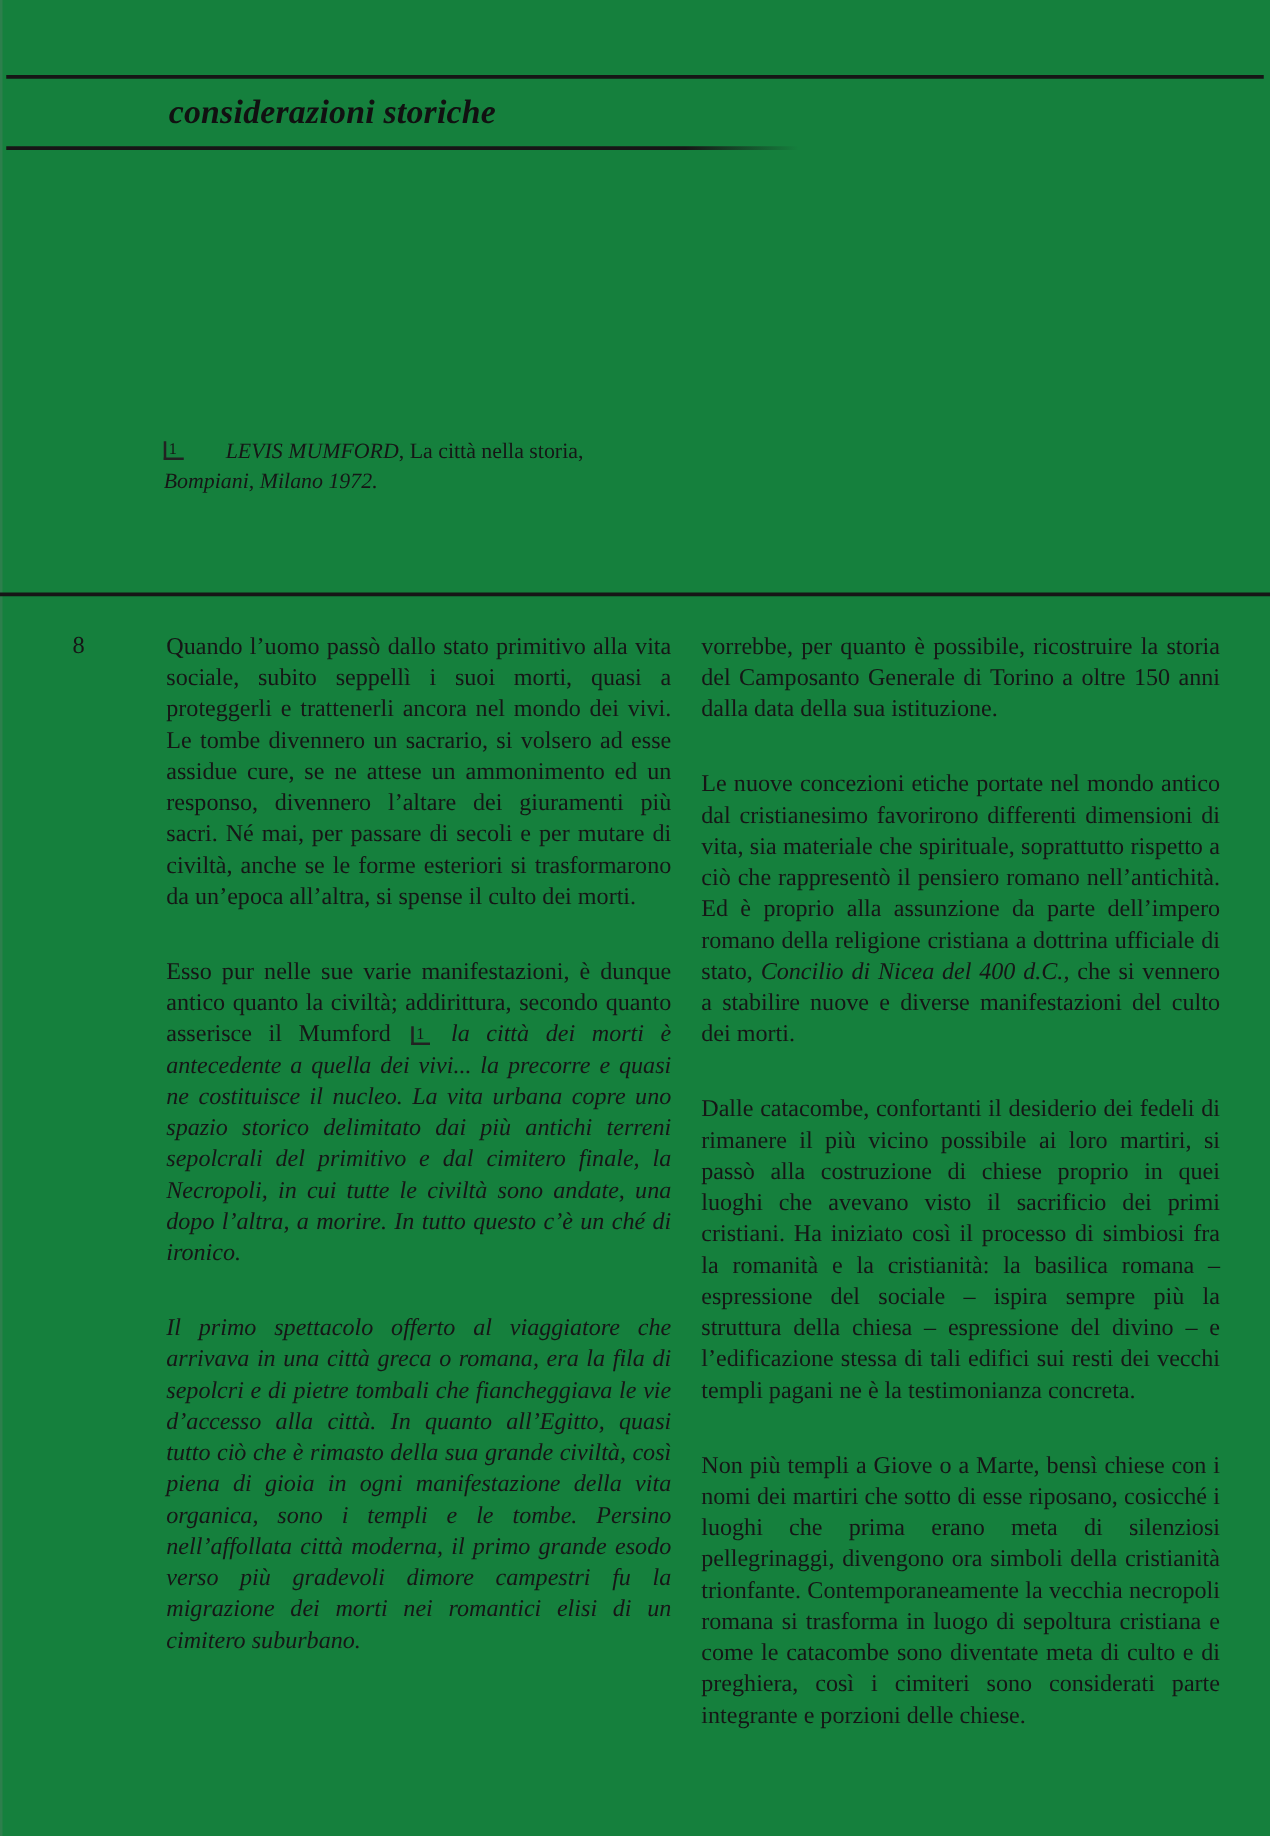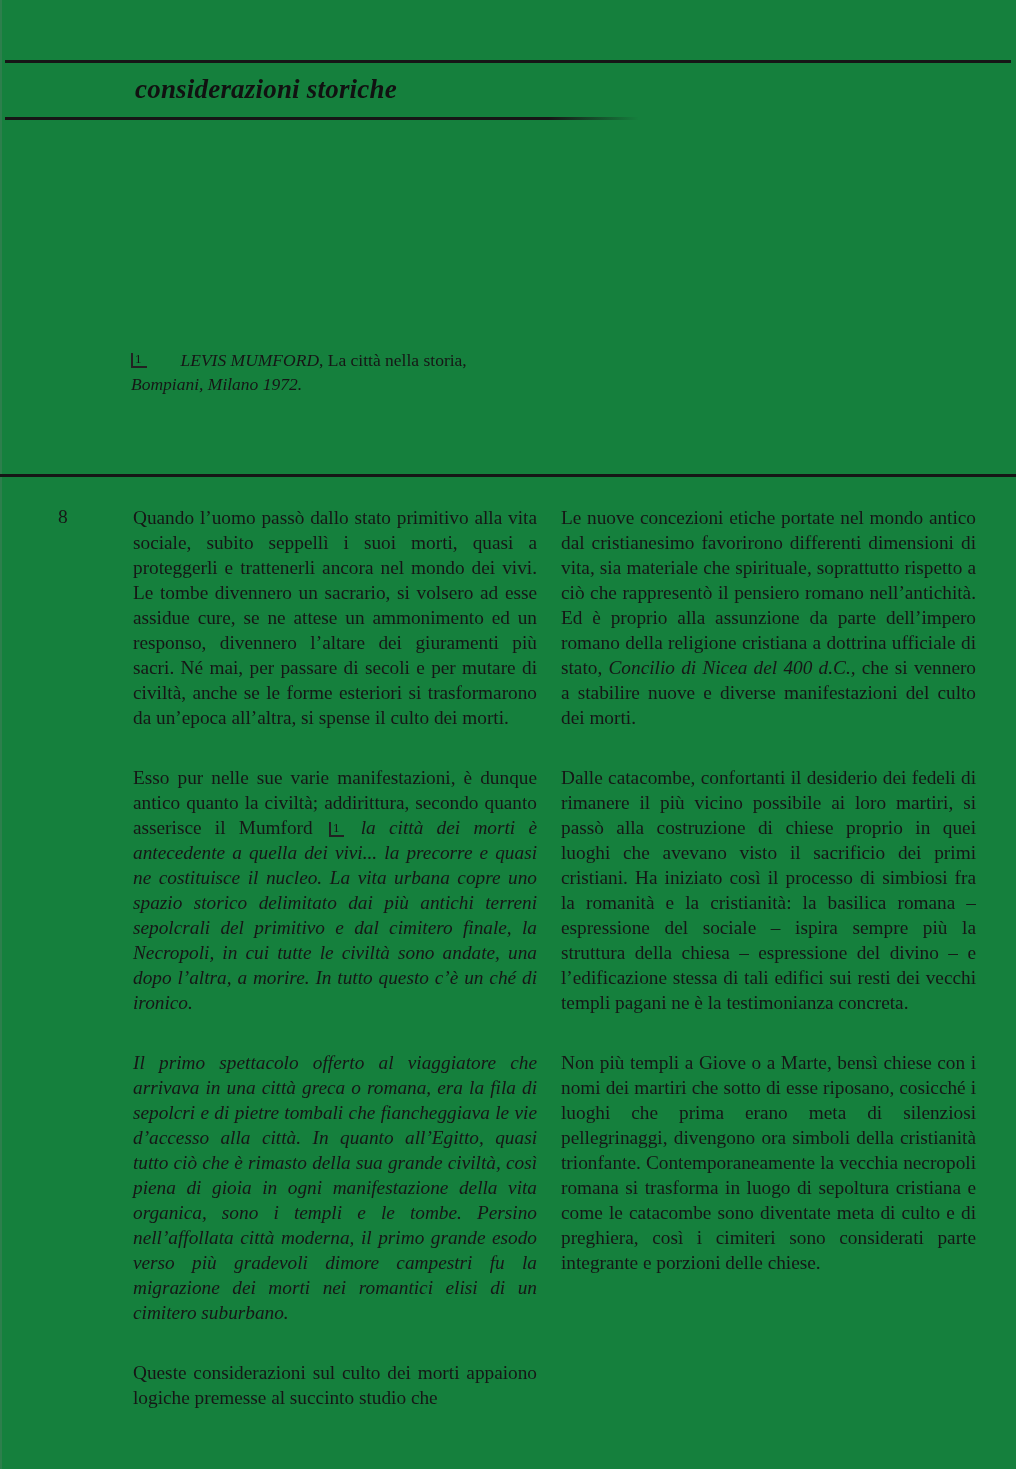--- a/index.html
+++ b/index.html
@@ -94,24 +94,24 @@
   <div class="page-number">8</div>
 
   <div class="body-columns">
 
     <div class="col col-left">
       <p>Quando l’uomo passò dallo stato primitivo alla vita sociale, subito seppellì i suoi morti, quasi a proteggerli e trattenerli ancora nel mondo dei vivi. Le tombe divennero un sacrario, si volsero ad esse assidue cure, se ne attese un ammonimento ed un responso, divennero l’altare dei giuramenti più sacri. Né mai, per passare di secoli e per mutare di civiltà, anche se le forme esteriori si trasformarono da un’epoca all’altra, si spense il culto dei morti.</p>
       <p><span>Esso pur nelle sue varie manifestazioni, è dunque antico quanto la civiltà; addirittura, secondo quanto asserisce il Mumford</span>
         <span class="fn-mark inline">1</span>
         <span class="italic">la città dei morti è antecedente a quella dei vivi... la precorre e quasi ne costituisce il nucleo. La vita urbana copre uno spazio storico delimitato dai più antichi terreni sepolcrali del primitivo e dal cimitero finale, la Necropoli, in cui tutte le civiltà sono andate, una dopo l’altra, a morire. In tutto questo c’è un ché di ironico.</span></p>
       <p class="italic">Il primo spettacolo offerto al viaggiatore che arrivava in una città greca o romana, era la fila di sepolcri e di pietre tombali che fiancheggiava le vie d’accesso alla città. In quanto all’Egitto, quasi tutto ciò che è rimasto della sua grande civiltà, così piena di gioia in ogni manifestazione della vita organica, sono i templi e le tombe. Persino nell’affollata città moderna, il primo grande esodo verso più gradevoli dimore campestri fu la migrazione dei morti nei romantici elisi di un cimitero suburbano.</p>
-      <p>Queste considerazioni sul culto dei morti appaiono logiche premesse al succinto studio che</p>
     </div>
 
     <div class="col col-right">
+      <p>vorrebbe, per quanto è possibile, ricostruire la storia del Camposanto Generale di Torino a oltre 150 anni dalla data della sua istituzione.</p>
       <p><span>Le nuove concezioni etiche portate nel mondo antico dal cristianesimo favorirono differenti dimensioni di vita, sia materiale che spirituale, soprattutto rispetto a ciò che rappresentò il pensiero romano nell’antichità. Ed è proprio alla assunzione da parte dell’impero romano della religione cristiana a dottrina ufficiale di stato,</span>
         <span class="italic">Concilio di Nicea del 400 d.C.,</span>
         <span>che si vennero a stabilire nuove e diverse manifestazioni del culto dei morti.</span></p>
       <p>Dalle catacombe, confortanti il desiderio dei fedeli di rimanere il più vicino possibile ai loro martiri, si passò alla costruzione di chiese proprio in quei luoghi che avevano visto il sacrificio dei primi cristiani. Ha iniziato così il processo di simbiosi fra la romanità e la cristianità: la basilica romana – espressione del sociale – ispira sempre più la struttura della chiesa – espressione del divino – e l’edificazione stessa di tali edifici sui resti dei vecchi templi pagani ne è la testimonianza concreta.</p>
       <p>Non più templi a Giove o a Marte, bensì chiese con i nomi dei martiri che sotto di esse riposano, cosicché i luoghi che prima erano meta di silenziosi pellegrinaggi, divengono ora simboli della cristianità trionfante. Contemporaneamente la vecchia necropoli romana si trasforma in luogo di sepoltura cristiana e come le catacombe sono diventate meta di culto e di preghiera, così i cimiteri sono considerati parte integrante e porzioni delle chiese.</p>
     </div>
 
   </div>
 
 </div>

